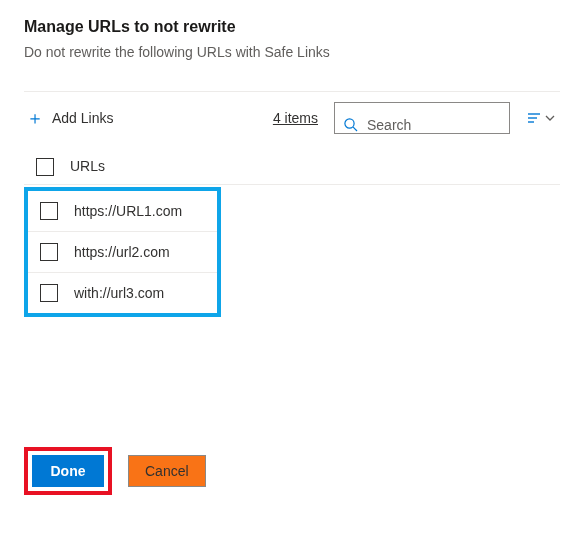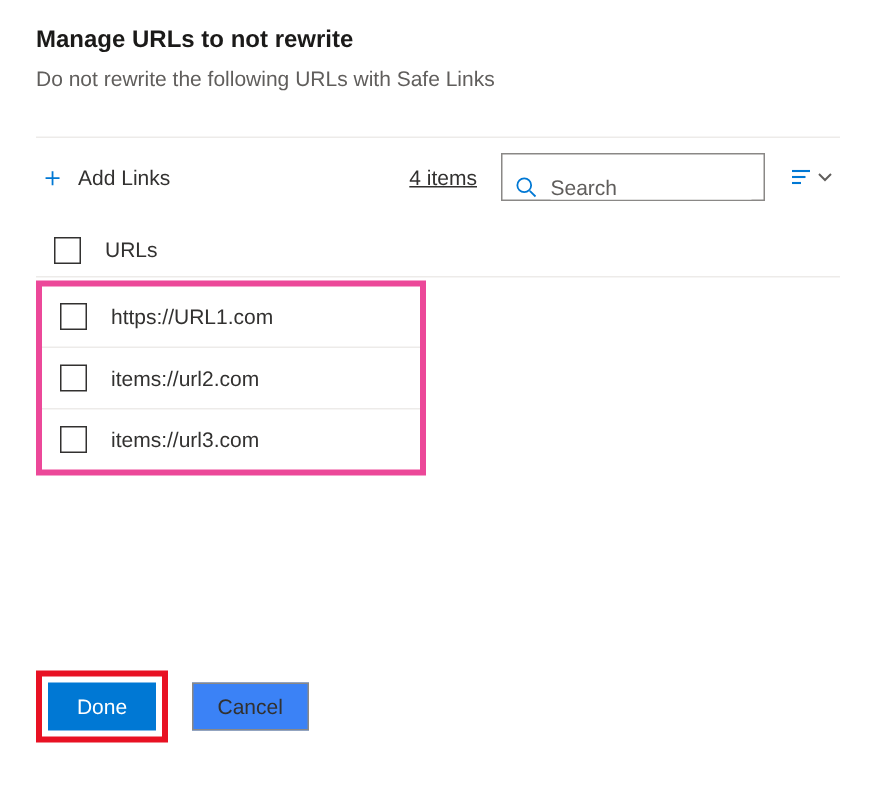--- a/index.html
+++ b/index.html
@@ -101,22 +101,22 @@
     .chk {
       width: 18px;
       height: 18px;
       border: 1px solid #323130;
       background: #fff;
       cursor: pointer;
       flex-shrink: 0;
       appearance: none;
     }
     .hl-box {
-      border: 4px solid #ec4899;
-      width: 260px;
+      border: 4px solid #0ea5e9;
+      width: 197px;
       margin-top: 2px;
     }
     .row {
       display: flex;
       align-items: center;
       padding: 11px 12px;
       gap: 16px;
       border-bottom: 1px solid #edebe9;
     }
     .row:last-child { border-bottom: none; }
@@ -140,24 +140,24 @@
       height: 32px;
       padding: 0 16px;
       font-size: 14px;
       border: 1px solid transparent;
       cursor: pointer;
       font-family: inherit;
     }
     .btn-primary {
       background: #0078d4;
       color: #fff;
-      font-weight: 400;
+      font-weight: 700;
     }
     .btn-default {
-      background: #3b82f6;
+      background: #f97316;
       color: #323130;
       border-color: #8a8886;
     }
   </style>
 </head>
 <body>
 
 <h1 class="title">Manage URLs to not rewrite</h1>
 <p class="subtitle">Do not rewrite the following URLs with Safe Links</p>
 <hr class="divider">
@@ -193,25 +193,25 @@
     <input type="checkbox" class="chk" style="">
     <span class="hdr-label">URLs</span>
   </div>
   <div class="hl-box">
     <div class="row">
       <input type="checkbox" class="chk" style="">
       <span class="url-text">https://URL1.com</span>
     </div>
     <div class="row">
       <input type="checkbox" class="chk" style="">
-      <span class="url-text">items://url2.com</span>
+      <span class="url-text">https://url2.com</span>
     </div>
     <div class="row">
       <input type="checkbox" class="chk" style="">
-      <span class="url-text">items://url3.com</span>
+      <span class="url-text">with://url3.com</span>
     </div>
   </div>
 </div>
 
 <div class="footer">
   <span class="done-wrap">
     <button class="btn btn-primary">Done</button>
   </span>
   <button class="btn btn-default">Cancel</button>
 </div>

